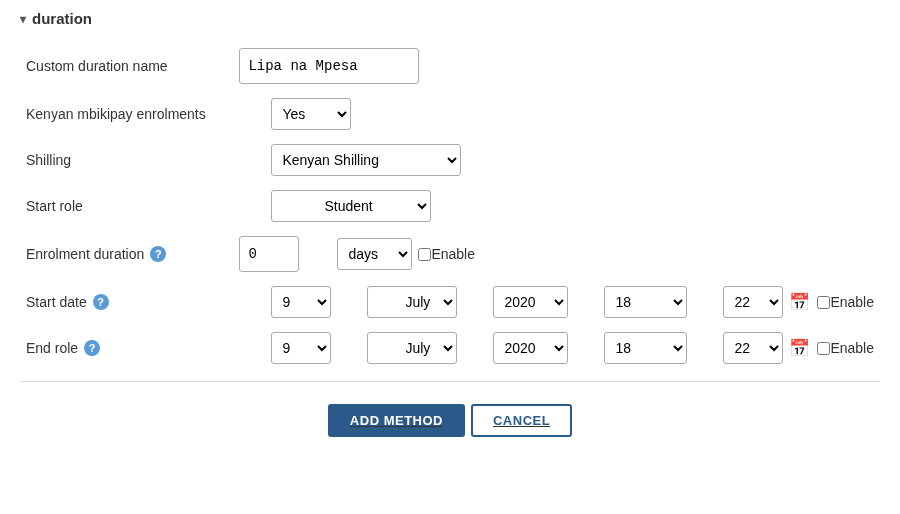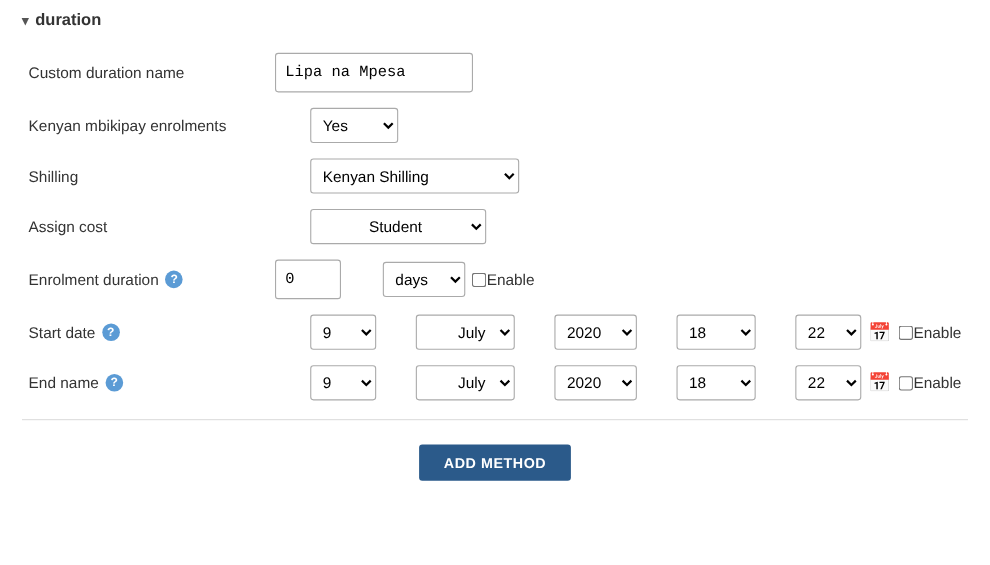--- a/index.html
+++ b/index.html
@@ -149,21 +149,21 @@
     .select-month {
       width: 90px;
       padding-left: 33px;
     }
 
     .select-year {
       width: 75px;
     }
 
     .select-hour {
-      width: 72px;
+      width: 83px;
     }
 
     .select-min {
       width: 60px;
     }
 
     .cal-icon {
       display: inline-flex;
       align-items: center;
       justify-content: center;
@@ -179,20 +179,21 @@
       border-top: 1px solid #ddd;
       margin: 10px 0;
     }
 
     .button-row {
       display: flex;
       align-items: center;
       justify-content: center;
       gap: 6px;
       padding: 12px 0 10px 0;
+      text-decoration: underline;
     }
 
     .btn-add {
       background: #2b5a8a;
       color: #fff;
       border: none;
       border-radius: 3px;
       padding: 9px 22px;
       font-size: 13px;
       font-weight: bold;
@@ -254,21 +255,21 @@
         <select class="select-currency">
           <option>Kenyan Shilling</option>
           <option>US Dollar</option>
           <option>Euro</option>
           <option>British Pound</option>
         </select>
       </td>
     </tr>
     <tr>
       <td>
-        <span>Assign cost</span>
+        <span>Start role</span>
       </td>
       <td>
         <select class="select-role">
           <option>Student</option>
           <option>Teacher</option>
           <option>Manager</option>
         </select>
       </td>
     </tr>
     <tr>
@@ -322,21 +323,21 @@
           <label class="enable-checkbox">
             <input type="checkbox" style="">
             <span>Enable</span>
           </label>
         </div>
       </td>
     </tr>
     <tr>
       <td>
         <div class="label-row">
-          <span>End name</span>
+          <span>End role</span>
           <span class="help-icon">?</span>
         </div>
       </td>
       <td>
         <div class="date-row">
           <select class="select-day">
             <option>9</option>
           </select>
           <select class="select-month">
             <option>January</option><option>February</option><option>March</option><option>April</option><option>May</option><option>June</option><option selected="">July</option><option>August</option><option>September</option><option>October</option><option>November</option><option>December</option>
@@ -358,14 +359,15 @@
         </div>
       </td>
     </tr>
   </tbody>
     </table>
 
   <hr class="divider">
 
   <div class="button-row">
     <button class="btn-add">ADD METHOD</button>
+    <button class="btn-cancel">CANCEL</button>
   </div>
 </div>
 
 </body></html>

